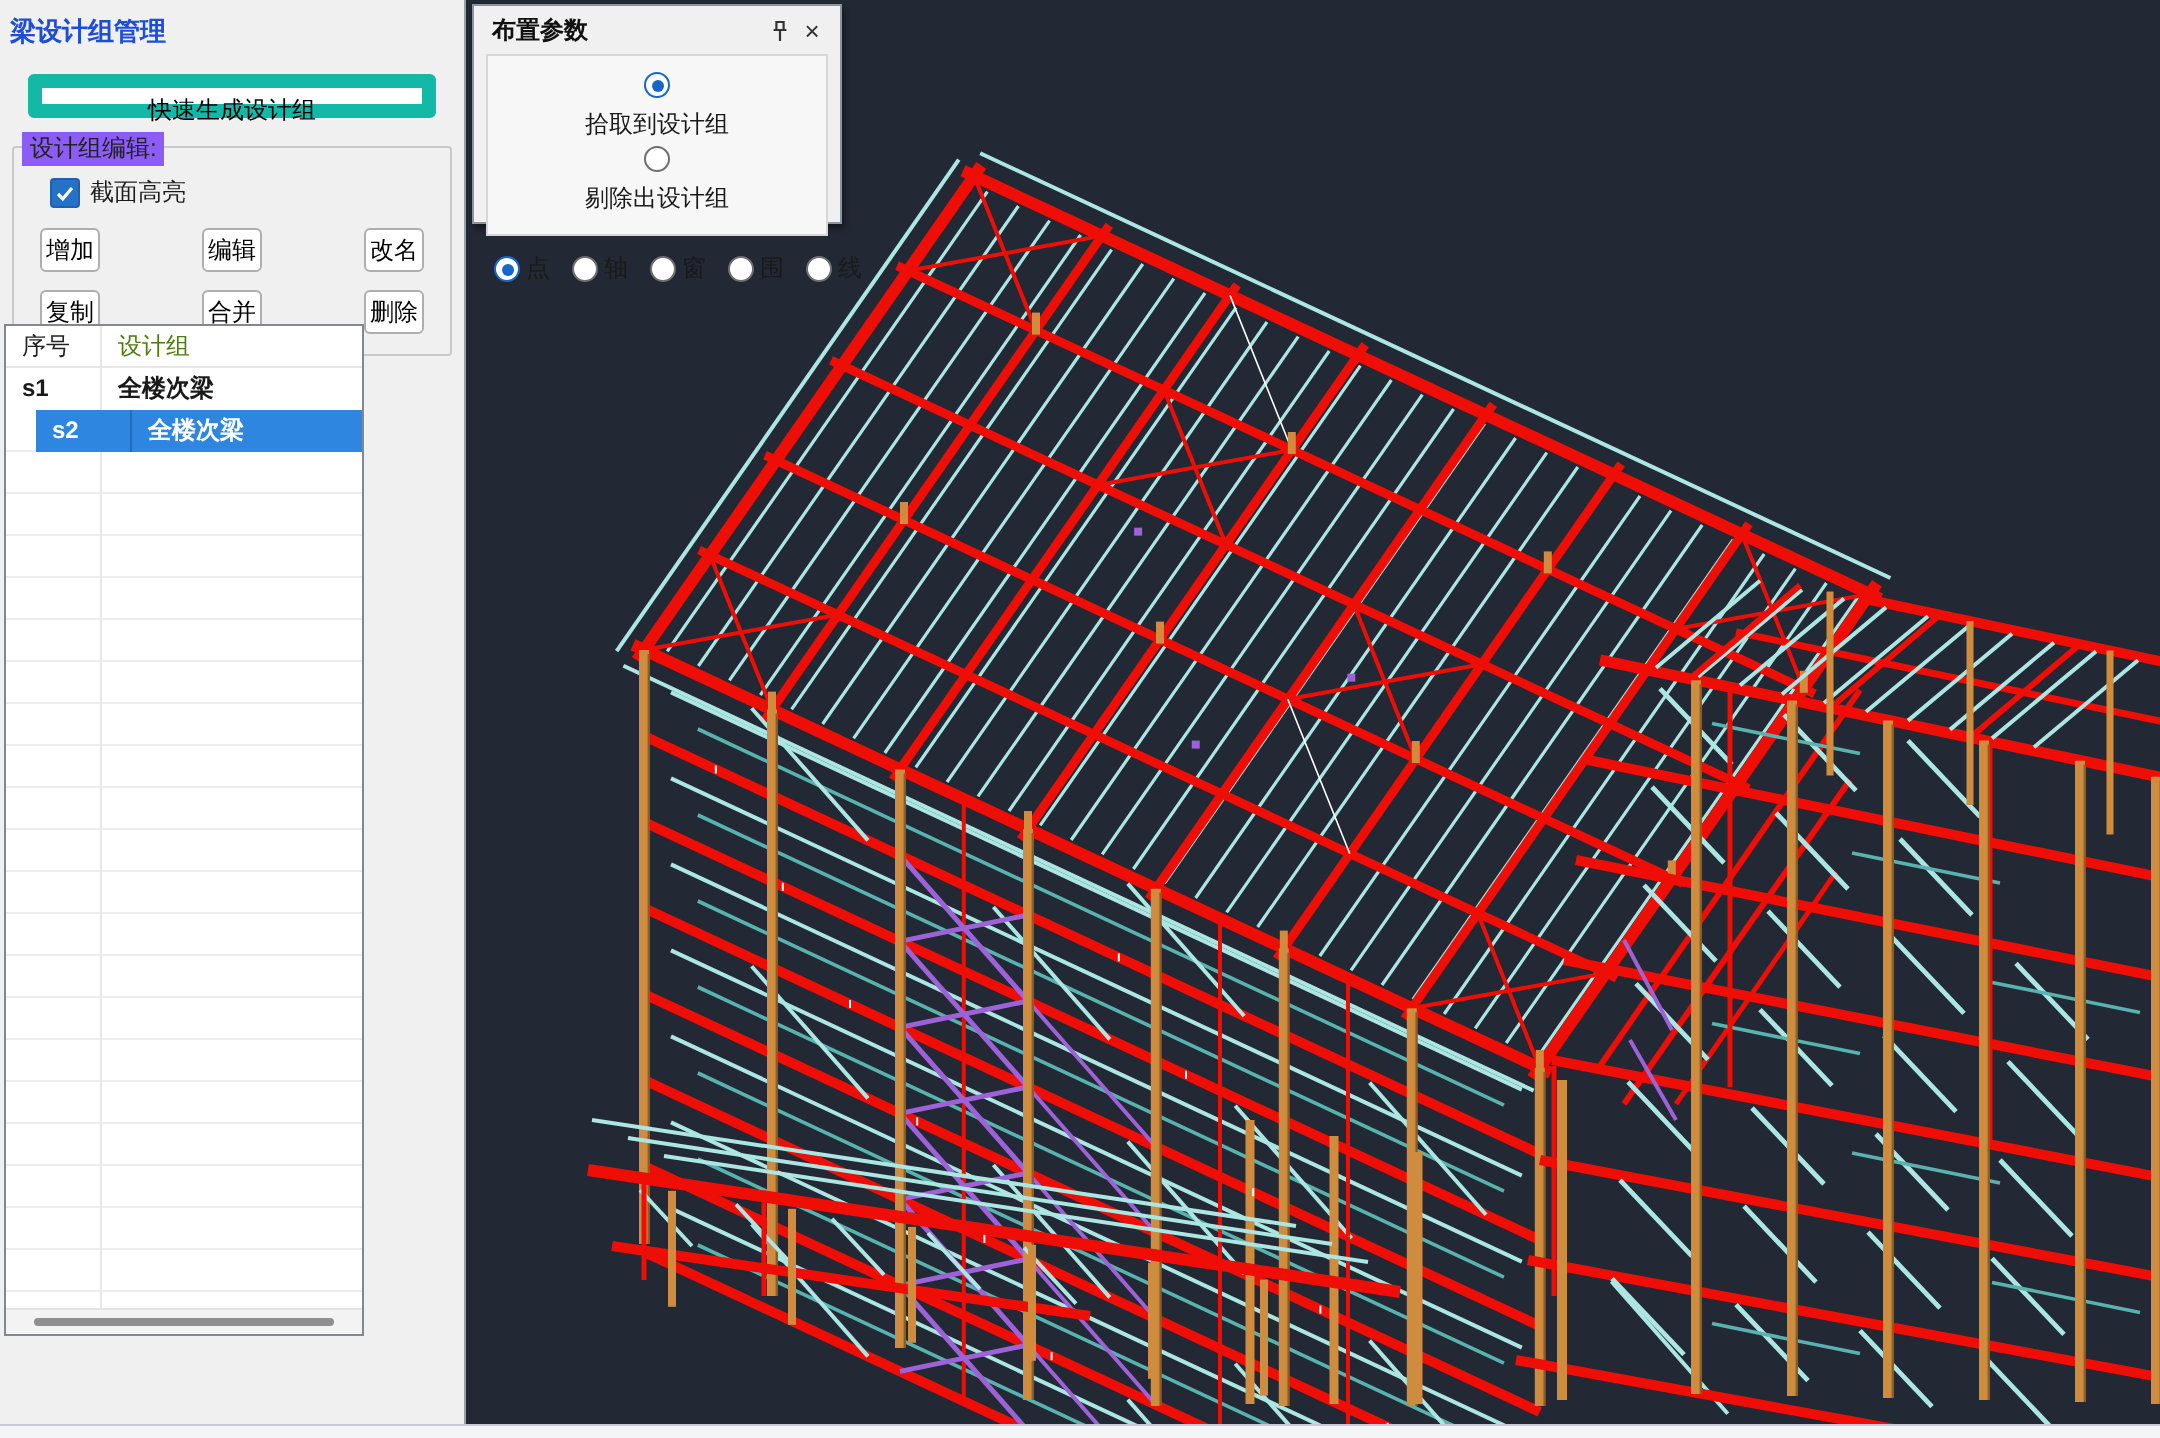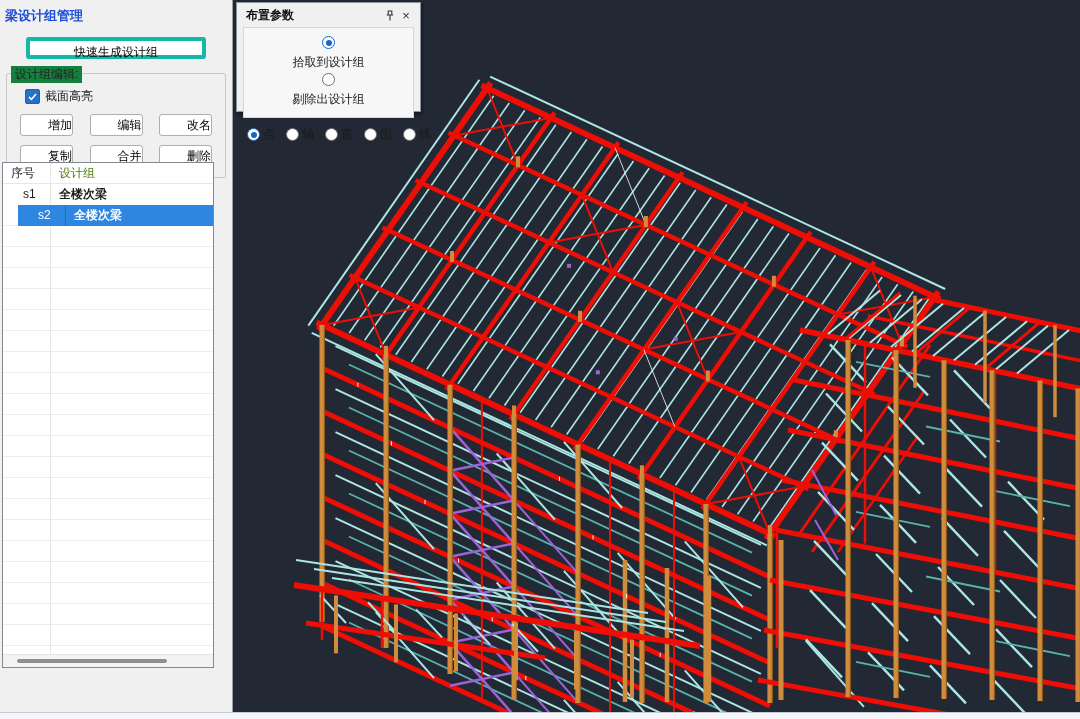--- a/index.html
+++ b/index.html
@@ -9,56 +9,56 @@
     background:#f0f0f0;font-size:12px;color:#1a1a1a;
     -webkit-font-smoothing:antialiased;
   }
   
   .left-panel{
     position:absolute;left:0;top:0;width:233px;height:713px;
     background:#f0f0f0;border-right:1px solid #98a0a8;box-sizing:border-box;
   }
   .panel-title{font-size:13px;font-weight:bold;padding:7px 0 0 5px;color:#1d4ed8;}
   .quick-btn{
-    display:block;margin:12px auto 0 auto;width:180px;height:22px;
-    background:#fff;border:4px solid #14b8a6;border-radius:3px;
+    display:block;margin:12px auto 0 auto;width:204px;height:22px;
+    background:#fff;border:7px solid #14b8a6;border-radius:3px;
     font-size:12px;text-align:center;line-height:20px;cursor:default;
     font-family:inherit;
   }
   .group-box{
     position:relative;margin:14px 6px 0 6px;border:1px solid #c9c9c9;
     border-radius:2px;padding:12px 6px 10px 6px;
   }
   .group-label{
-    position:absolute;top:-8px;left:4px;background:#15803d;padding:0 4px;
+    position:absolute;top:-8px;left:4px;background:#8b5cf6;padding:0 4px;
     font-size:12px;color:#222;
   }
   .chk-row{display:flex;align-items:center;gap:5px;margin:2px 0 0 12px;}
   .chk-box{
     width:13px;height:13px;background:#2571c8;border:1px solid #2060b0;
     border-radius:2px;display:inline-flex;align-items:center;justify-content:center;
   }
   .btn-row{display:flex;justify-content:space-between;margin:9px 7px 0 7px;}
   .btn-row button{
-    width:53px;height:22px;background:#fff;border:1px solid #aeaeae;border-radius:3px;
-    font-size:12px;font-family:inherit;padding:0;line-height:20px;text-align:right;
+    width:30px;height:22px;background:#fff;border:1px solid #aeaeae;border-radius:3px;
+    font-size:12px;font-family:inherit;padding:0;line-height:20px;
   }
   
   .dg-list{
-    position:absolute;left:2px;top:162px;width:212px;height:506px;
+    position:absolute;left:2px;top:162px;width:180px;height:506px;
     background:#fff;border:1px solid #828890;box-sizing:border-box;
     background-image:repeating-linear-gradient(to bottom,#ffffff 0px,#ffffff 20px,#ededed 20px,#ededed 21px);
     overflow:hidden;
   }
   .dg-col-divider{position:absolute;left:47px;top:0;bottom:12px;width:1px;background:#e7e7e7;}
   .dg-header{display:flex;height:20px;background:#fff;border-bottom:1px solid #e7e7e7;position:relative;}
   .dg-header .c1{width:47px;padding-left:8px;box-sizing:border-box;line-height:20px;color:#222;}
   .dg-header .c2{flex:1;padding-left:8px;line-height:20px;border-left:1px solid #e7e7e7;color:#4d7c0f;}
   .dg-row{display:flex;height:21px;background:#fff;position:relative;}
-  .dg-row .c1{width:47px;padding-left:20px;box-sizing:border-box;line-height:21px;}
+  .dg-row .c1{width:47px;padding-left:8px;box-sizing:border-box;line-height:21px;font-weight:bold;}
   .dg-row .c2{flex:1;padding-left:8px;line-height:21px;border-left:1px solid #e7e7e7;font-weight:bold;}
   .dg-row.sel{background:#2e86e0;color:#fff;margin-left:15px;}
   .dg-row.sel .c2{border-left-color:rgba(0,0,0,.18);}
   .dg-hscroll{
     position:absolute;left:0;right:0;bottom:0;height:12px;background:#f3f3f3;
     border-top:1px solid #e4e4e4;
   }
   .dg-hthumb{position:absolute;left:14px;top:4px;width:150px;height:4px;background:#8f8f8f;border-radius:2px;}
   
   .float-panel{

